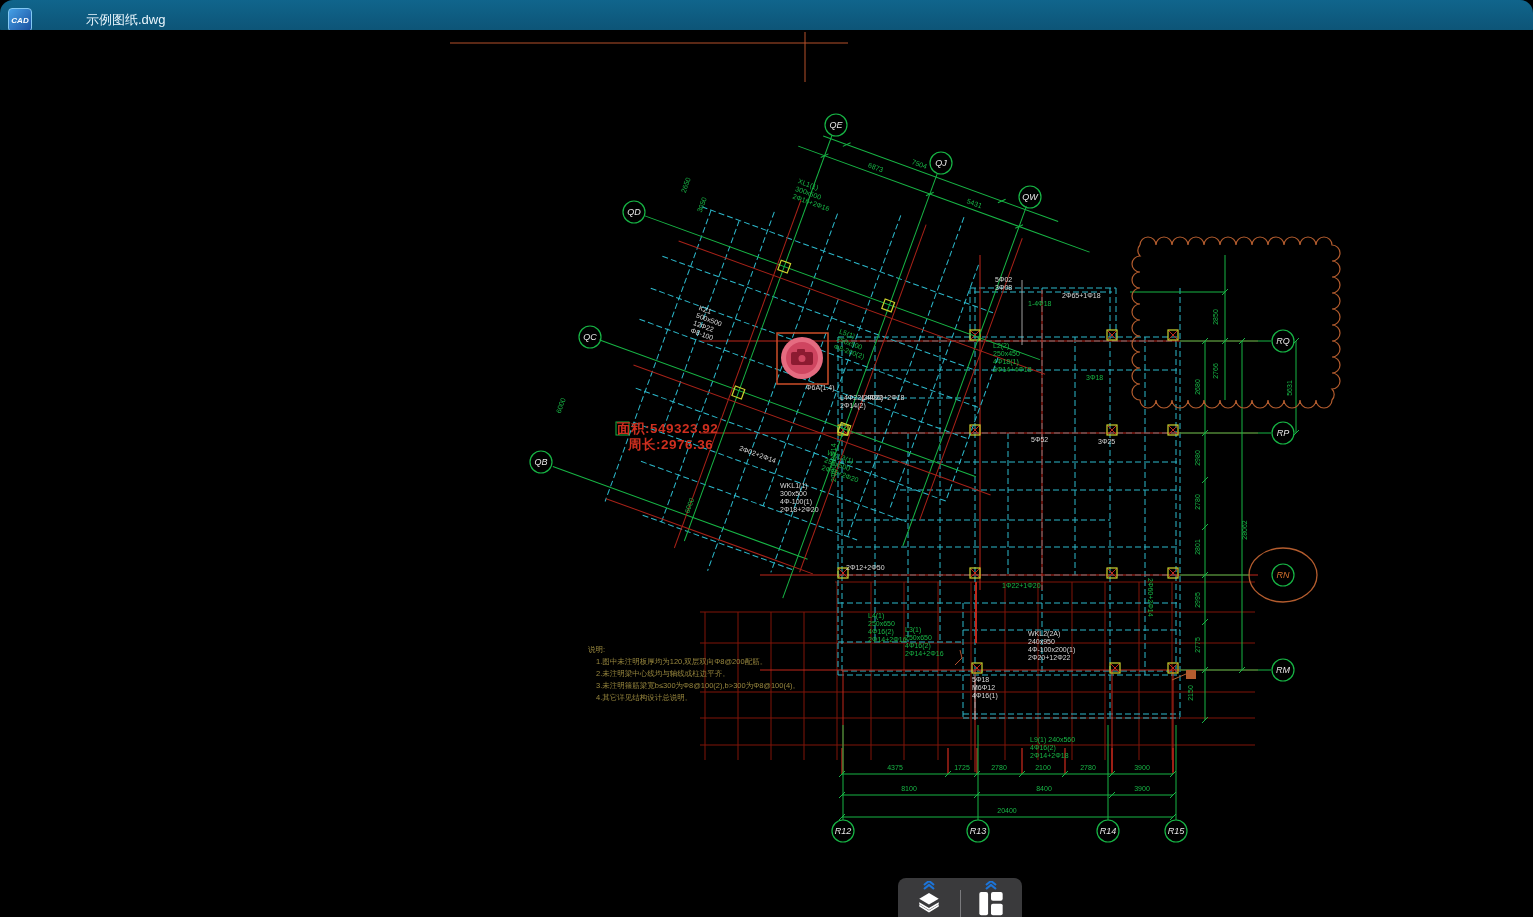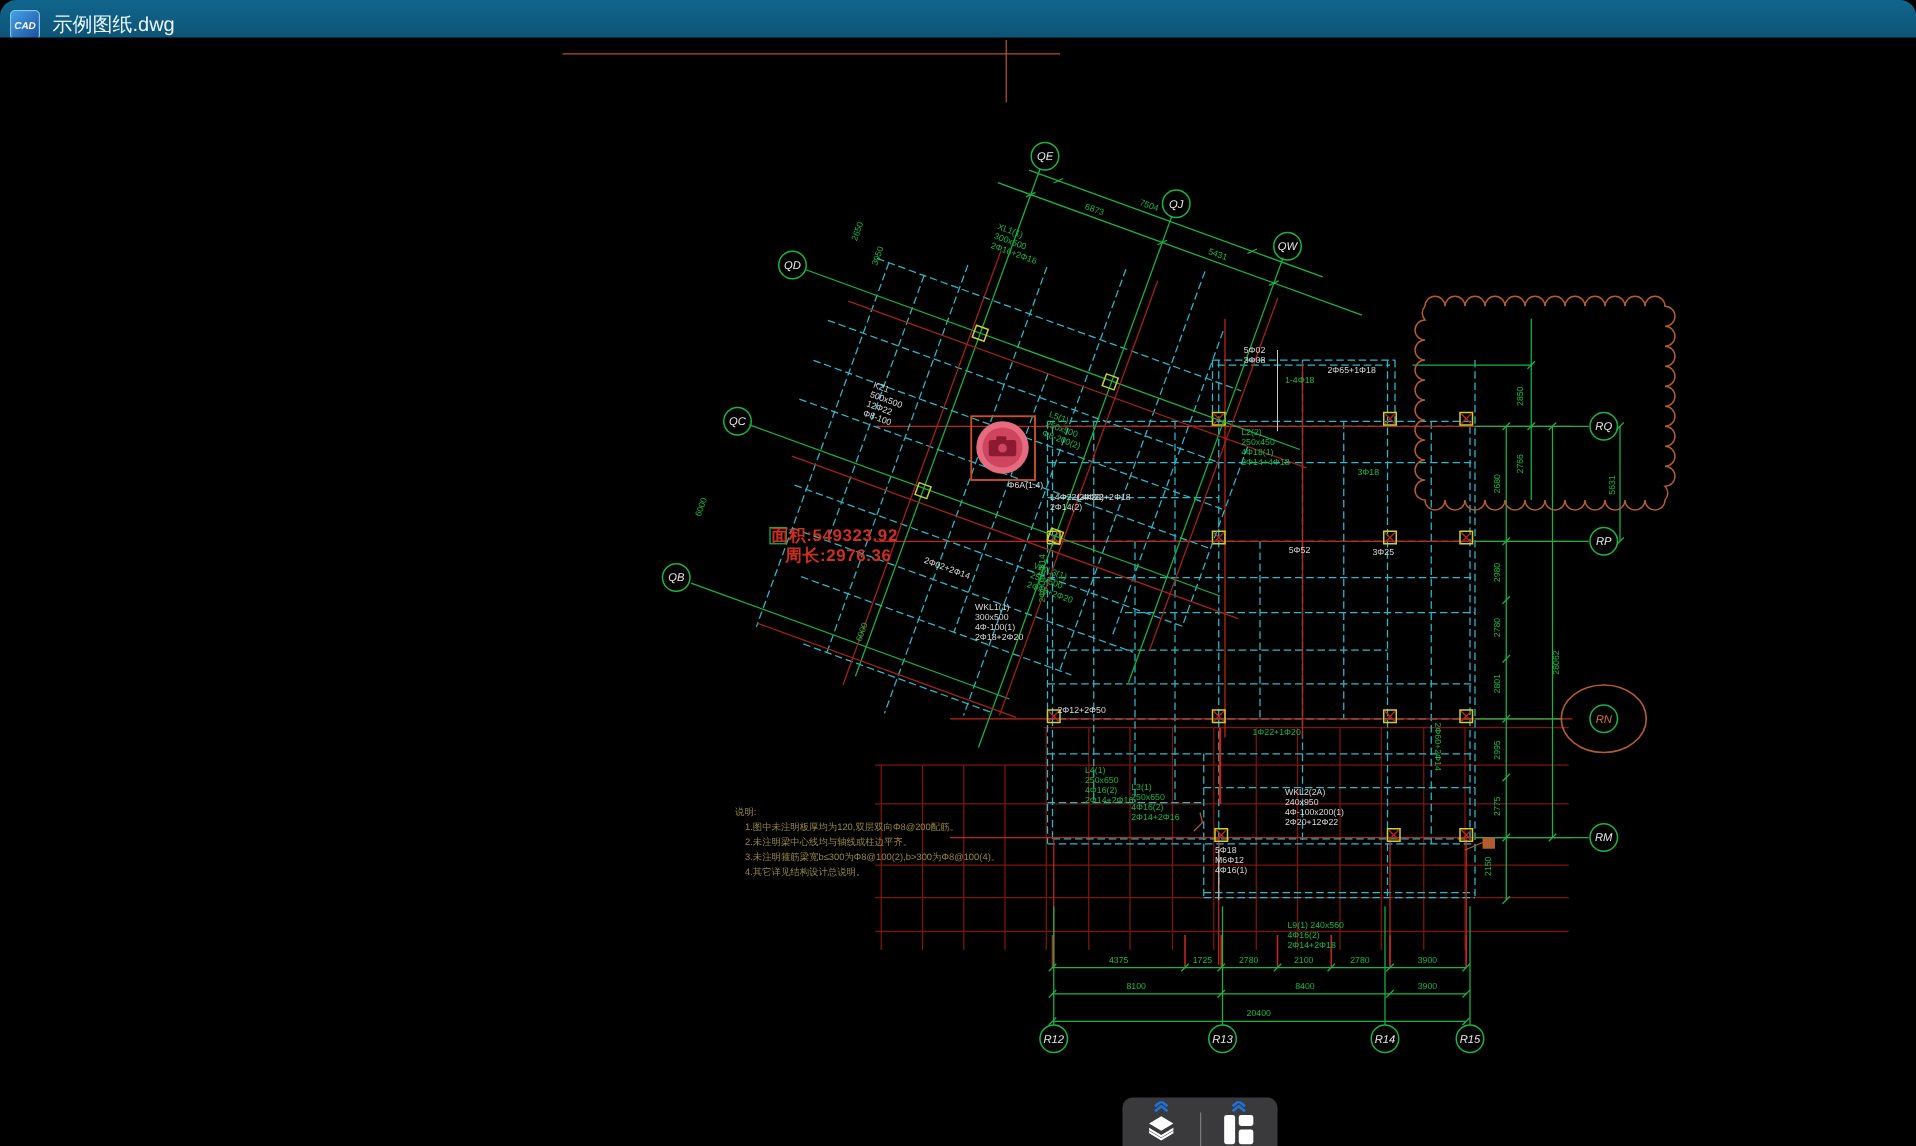--- a/index.html
+++ b/index.html
@@ -4,21 +4,21 @@
 <style>
   html,body{margin:0;padding:0;background:#000;font-family:"Liberation Sans",sans-serif;}
   .stage{position:relative;width:1533px;height:917px;background:#000;overflow:hidden;}
   .titlebar{position:absolute;top:0;left:0;width:100%;height:42px;
     background:linear-gradient(#10658c,#0c4f70);border-bottom:2px solid #041c2b;
     display:flex;align-items:center;gap:10px;padding:16px 8px;box-sizing:border-box;border-radius:13px;}
   .cadicon{width:22px;height:22px;border-radius:4px;flex:0 0 auto;
     background:linear-gradient(135deg,#45a0e6,#1a4f9e);border:1px solid #83c8f2;
     color:#fff;font-size:8px;font-weight:bold;font-style:italic;
     display:flex;align-items:center;justify-content:center;}
-  .wtitle{color:#eaf6fd;font-size:16px;}
+  .wtitle{color:#eaf6fd;font-size:13px;margin-left:44px;}
   .canvas{position:absolute;top:30px;left:0;width:1533px;height:887px;background:#000;}
   svg text{font-family:"Liberation Sans",sans-serif;}
   .tg{fill:#17b545;font-size:7px;}
   .tw{fill:#d9d9d9;font-size:7px;}
   .dim{fill:#17b545;font-size:7px;text-anchor:middle;}
   .bub circle{fill:rgba(0,0,0,.4);stroke:#17b545;stroke-width:1.2;}
   .bub text{fill:#e8e8e8;font-size:9px;font-style:italic;text-anchor:middle;}
   .bub.hot text{fill:#d8742f;}
   .area{fill:#cf2f1f;font-size:13.5px;font-weight:bold;letter-spacing:.5px;}
   .note{fill:#98873e;font-size:7.5px;}

